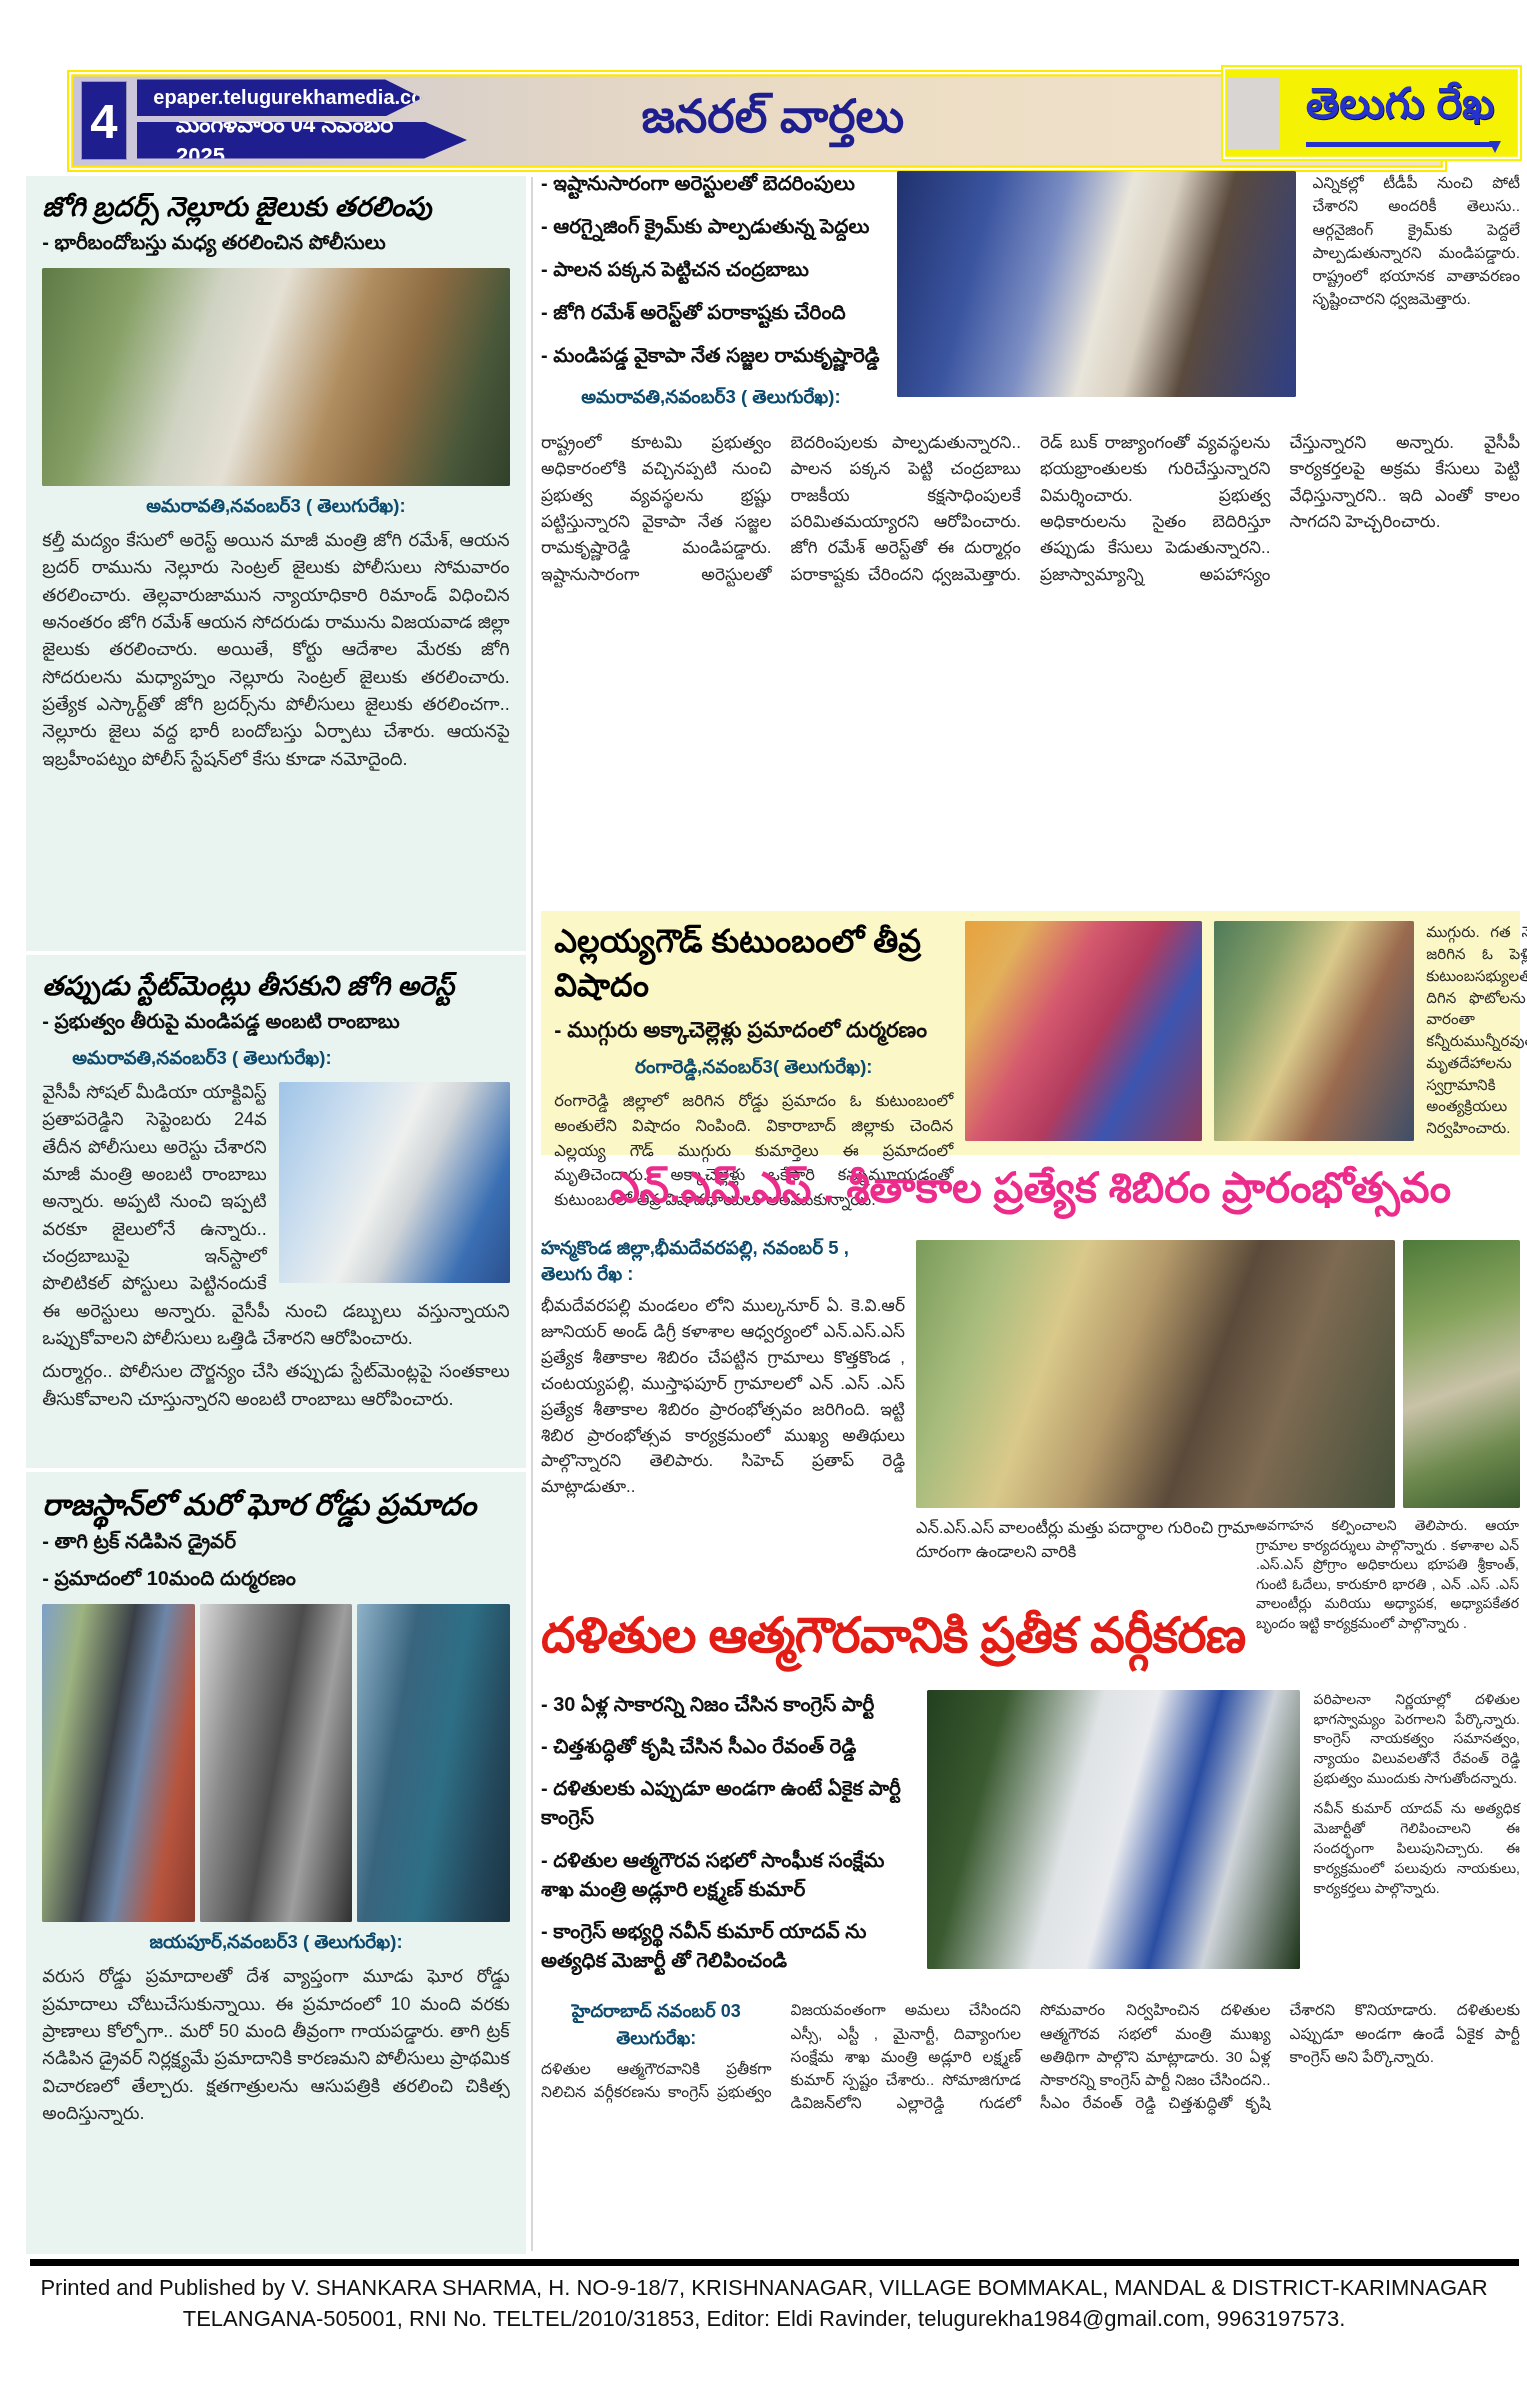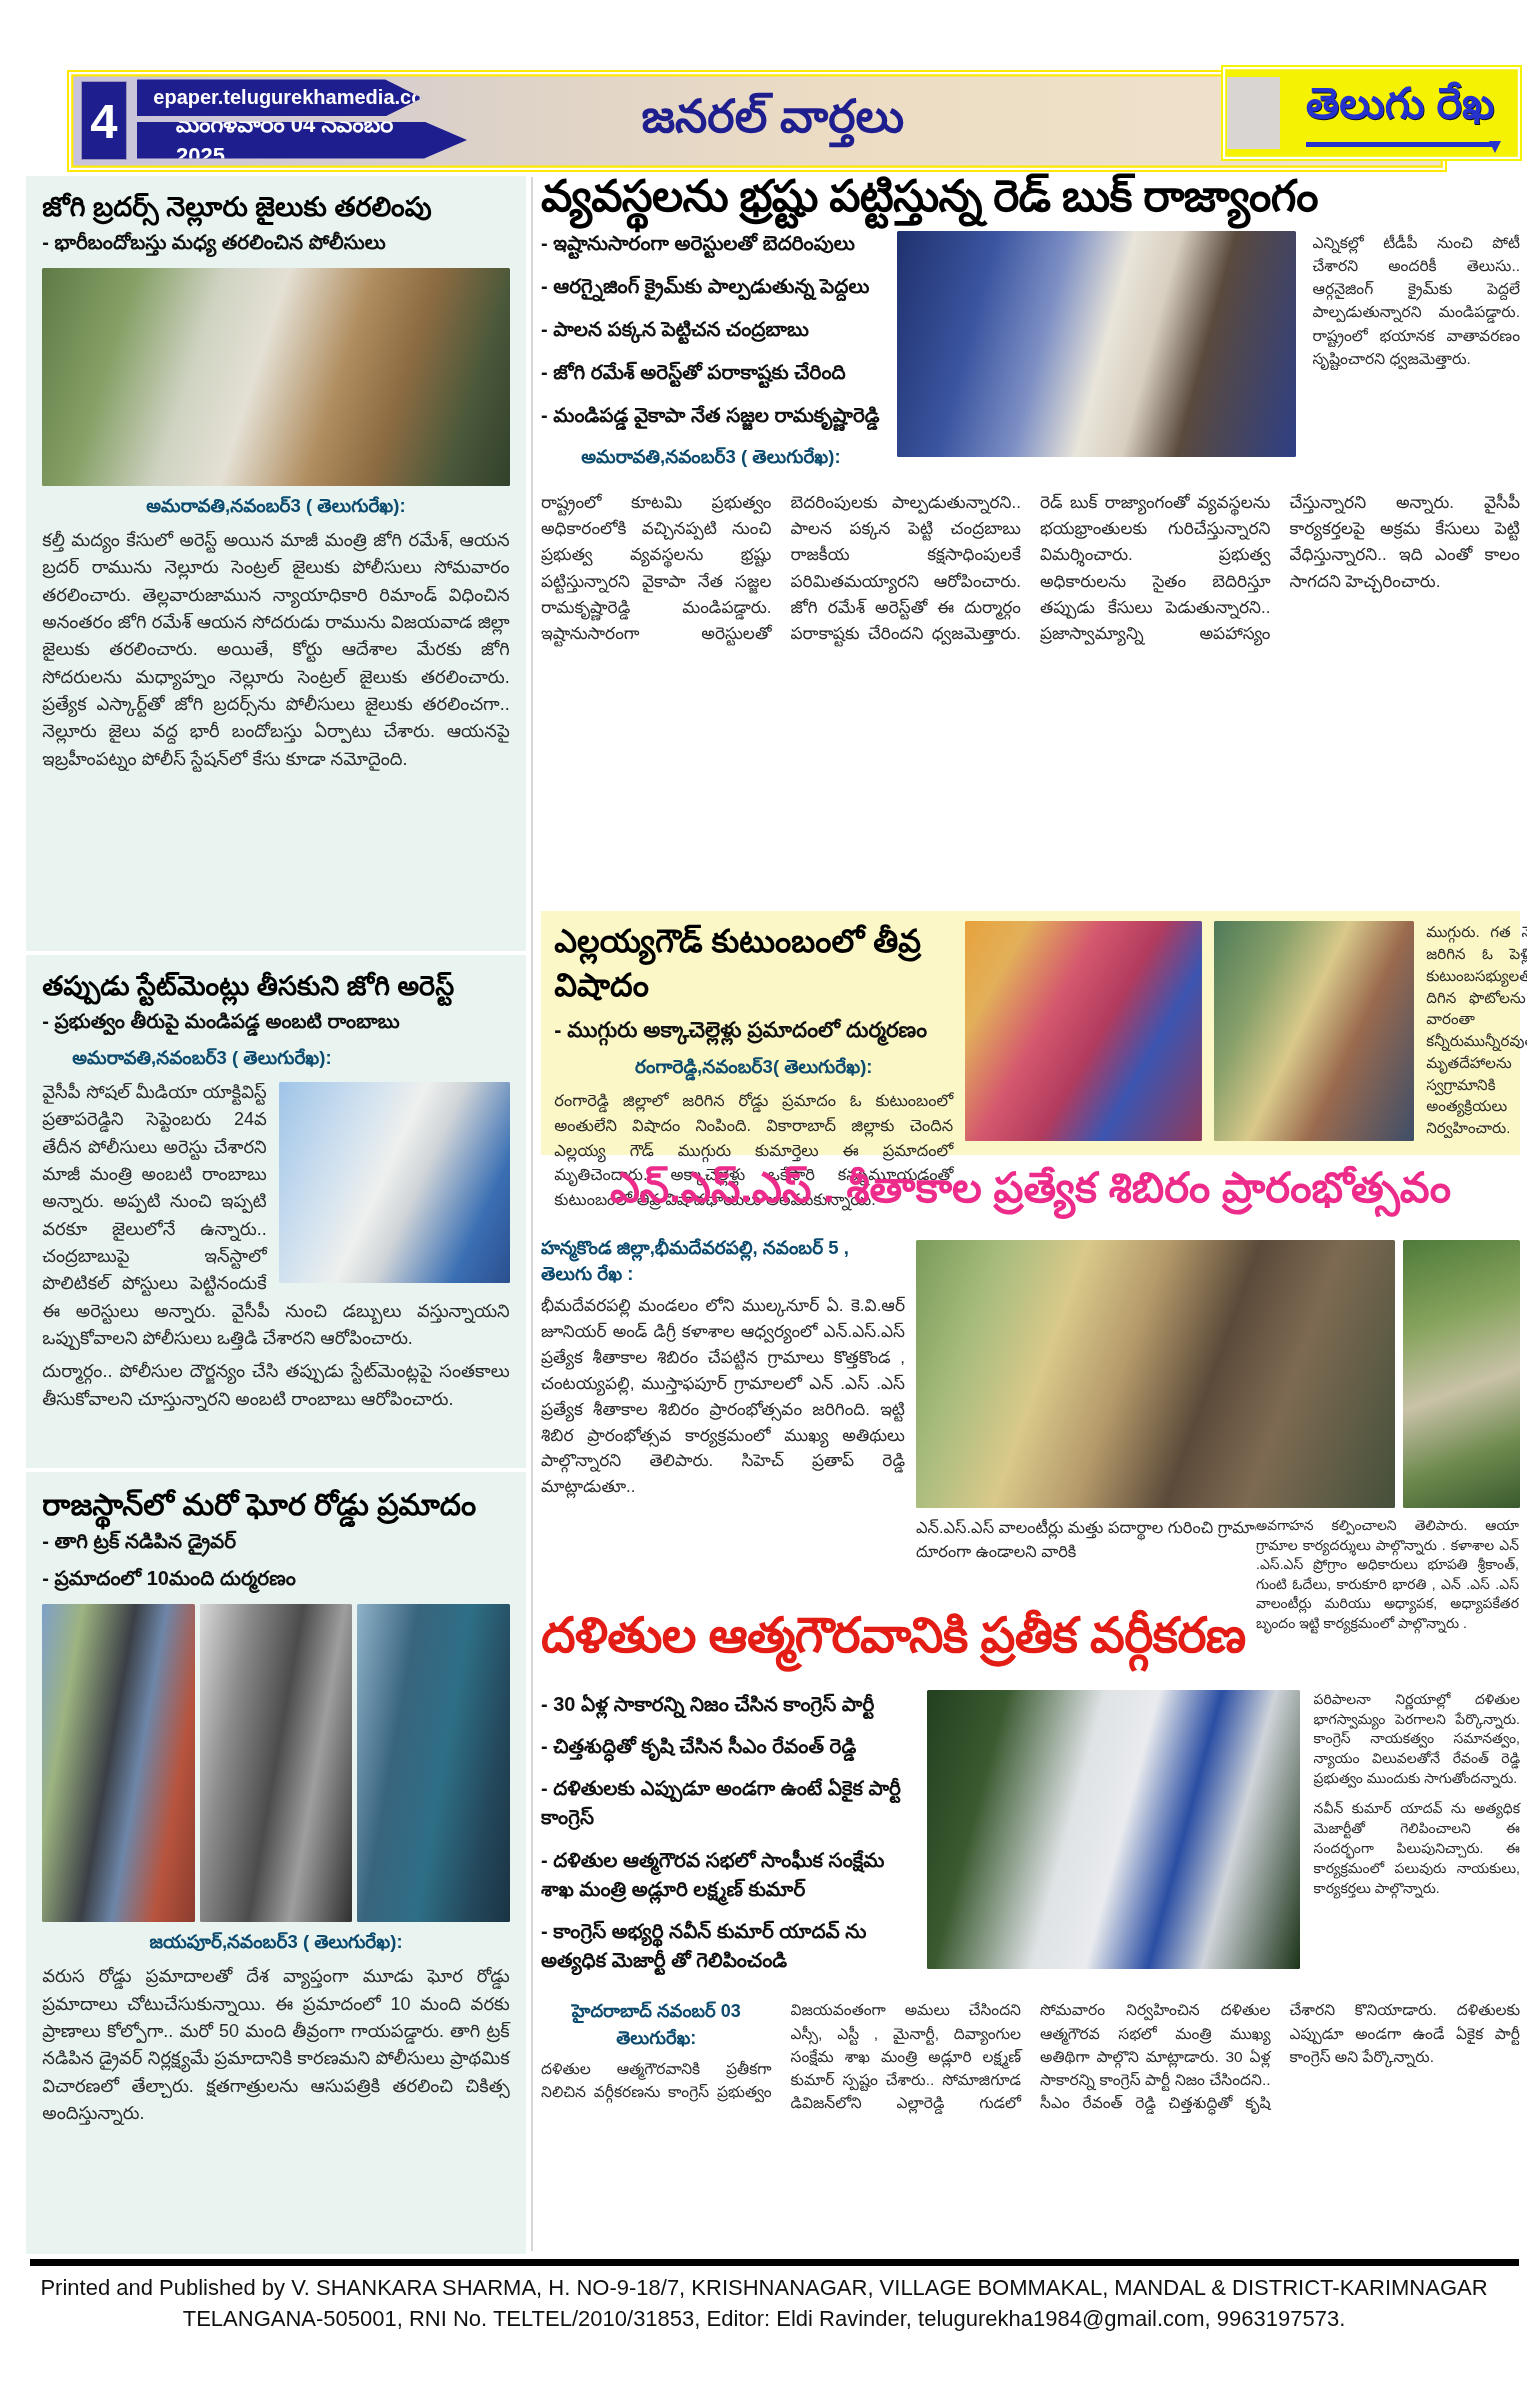--- a/index.html
+++ b/index.html
@@ -24,21 +24,21 @@
     border:2.2px solid #f6f203;box-shadow:inset 0 0 0 2.2px #ffffff;display:flex;align-items:center;}
   .logo-grey{width:53px;height:72px;background:#d9d5d3;margin-left:4.4px;}
   .logo-text-wrap{flex:1;text-align:center;position:relative;}
   .logo-text{color:#2533cc;font-size:43px;font-weight:bold;display:inline-block;
     border-bottom:5.2px solid #2533cc;padding-bottom:3px;text-shadow:0.7px 0.7px 0 #111;}
   .pen-nib{position:absolute;right:19px;bottom:-6px;width:0;height:0;
     border-left:6.7px solid transparent;border-right:6.7px solid transparent;border-top:12px solid #2533cc;}
 
   
   .card{position:absolute;left:26px;width:500px;background:#e9f4f0;padding:12px 16.3px;box-sizing:border-box;}
-  .card h2{margin:3px 0 7.4px 0;font-size:27px;line-height:1.2;color:#000;font-weight:bold;}
+  .card h2{margin:3px 0 7.4px 0;font-size:27px;line-height:1.2;color:#000;font-weight:bold;font-style:italic;}
   .sub{font-size:20px;font-weight:bold;margin:1.5px 0 9px 0;color:#111;}
   .dateline{text-align:center;font-weight:bold;font-size:18.5px;margin:9px 0 6px 0;color:#0c4a6e;}
   .bodytxt{font-size:18px;line-height:1.52;text-align:justify;color:#2a2a2a;}
   .photo{border-radius:1.5px;}
 
   .photo-a1{width:100%;height:218px;
     background:linear-gradient(108deg,#5f7a46 0%,#86a066 18%,#cfd3c2 34%,#e4e0d4 46%,#b08d5f 62%,#8c6b42 74%,#49583a 88%,#31402a 100%);}
   .photo-a2{float:right;width:231px;height:201px;margin:3px 0 7.4px 12px;
     background:linear-gradient(115deg,#9fc4e8 0%,#cfe0ef 28%,#eef0ee 46%,#cfd4d8 58%,#3a6fb3 82%,#2b4f8e 100%);}
   .strip{display:flex;gap:4.4px;margin:7.4px 0 3px 0;}
@@ -152,21 +152,20 @@
       <div class="photo photo-a3b"></div>
       <div class="photo photo-a3c"></div>
     </div>
     <div class="dateline">జయపూర్,నవంబర్3 ( తెలుగురేఖ):</div>
     <div class="bodytxt">వరుస రోడ్డు ప్రమాదాలతో దేశ వ్యాప్తంగా మూడు ఘోర రోడ్డు ప్రమాదాలు చోటుచేసుకున్నాయి. ఈ ప్రమాదంలో 10 మంది వరకు ప్రాణాలు కోల్పోగా.. మరో 50 మంది తీవ్రంగా గాయపడ్డారు. తాగి ట్రక్ నడిపిన డ్రైవర్ నిర్లక్ష్యమే ప్రమాదానికి కారణమని పోలీసులు ప్రాథమిక విచారణలో తేల్చారు. క్షతగాత్రులను ఆసుపత్రికి తరలించి చికిత్స అందిస్తున్నారు.</div>
   </div>
 
   <div class="vdivider"></div>
 
   <div class="lead">
-    <h1>వ్యవస్థలను భ్రష్టు పట్టిస్తున్న రెడ్ బుక్ రాజ్యాంగం</h1>
     <div class="lead-row">
       <div class="lead-bullets">
         <div class="bullet">- ఇష్టానుసారంగా అరెస్టులతో బెదరింపులు</div>
         <div class="bullet">- ఆరగ్నైజింగ్ క్రైమ్‌కు పాల్పడుతున్న పెద్దలు</div>
         <div class="bullet">- పాలన పక్కన పెట్టిచన చంద్రబాబు</div>
         <div class="bullet">- జోగి రమేశ్ అరెస్ట్‌తో పరాకాష్టకు చేరింది</div>
         <div class="bullet">- మండిపడ్డ వైకాపా నేత సజ్జల రామకృష్ణారెడ్డి</div>
         <div class="dateline">అమరావతి,నవంబర్3 ( తెలుగురేఖ):</div>
       </div>
       <div class="photo photo-lead"></div>

